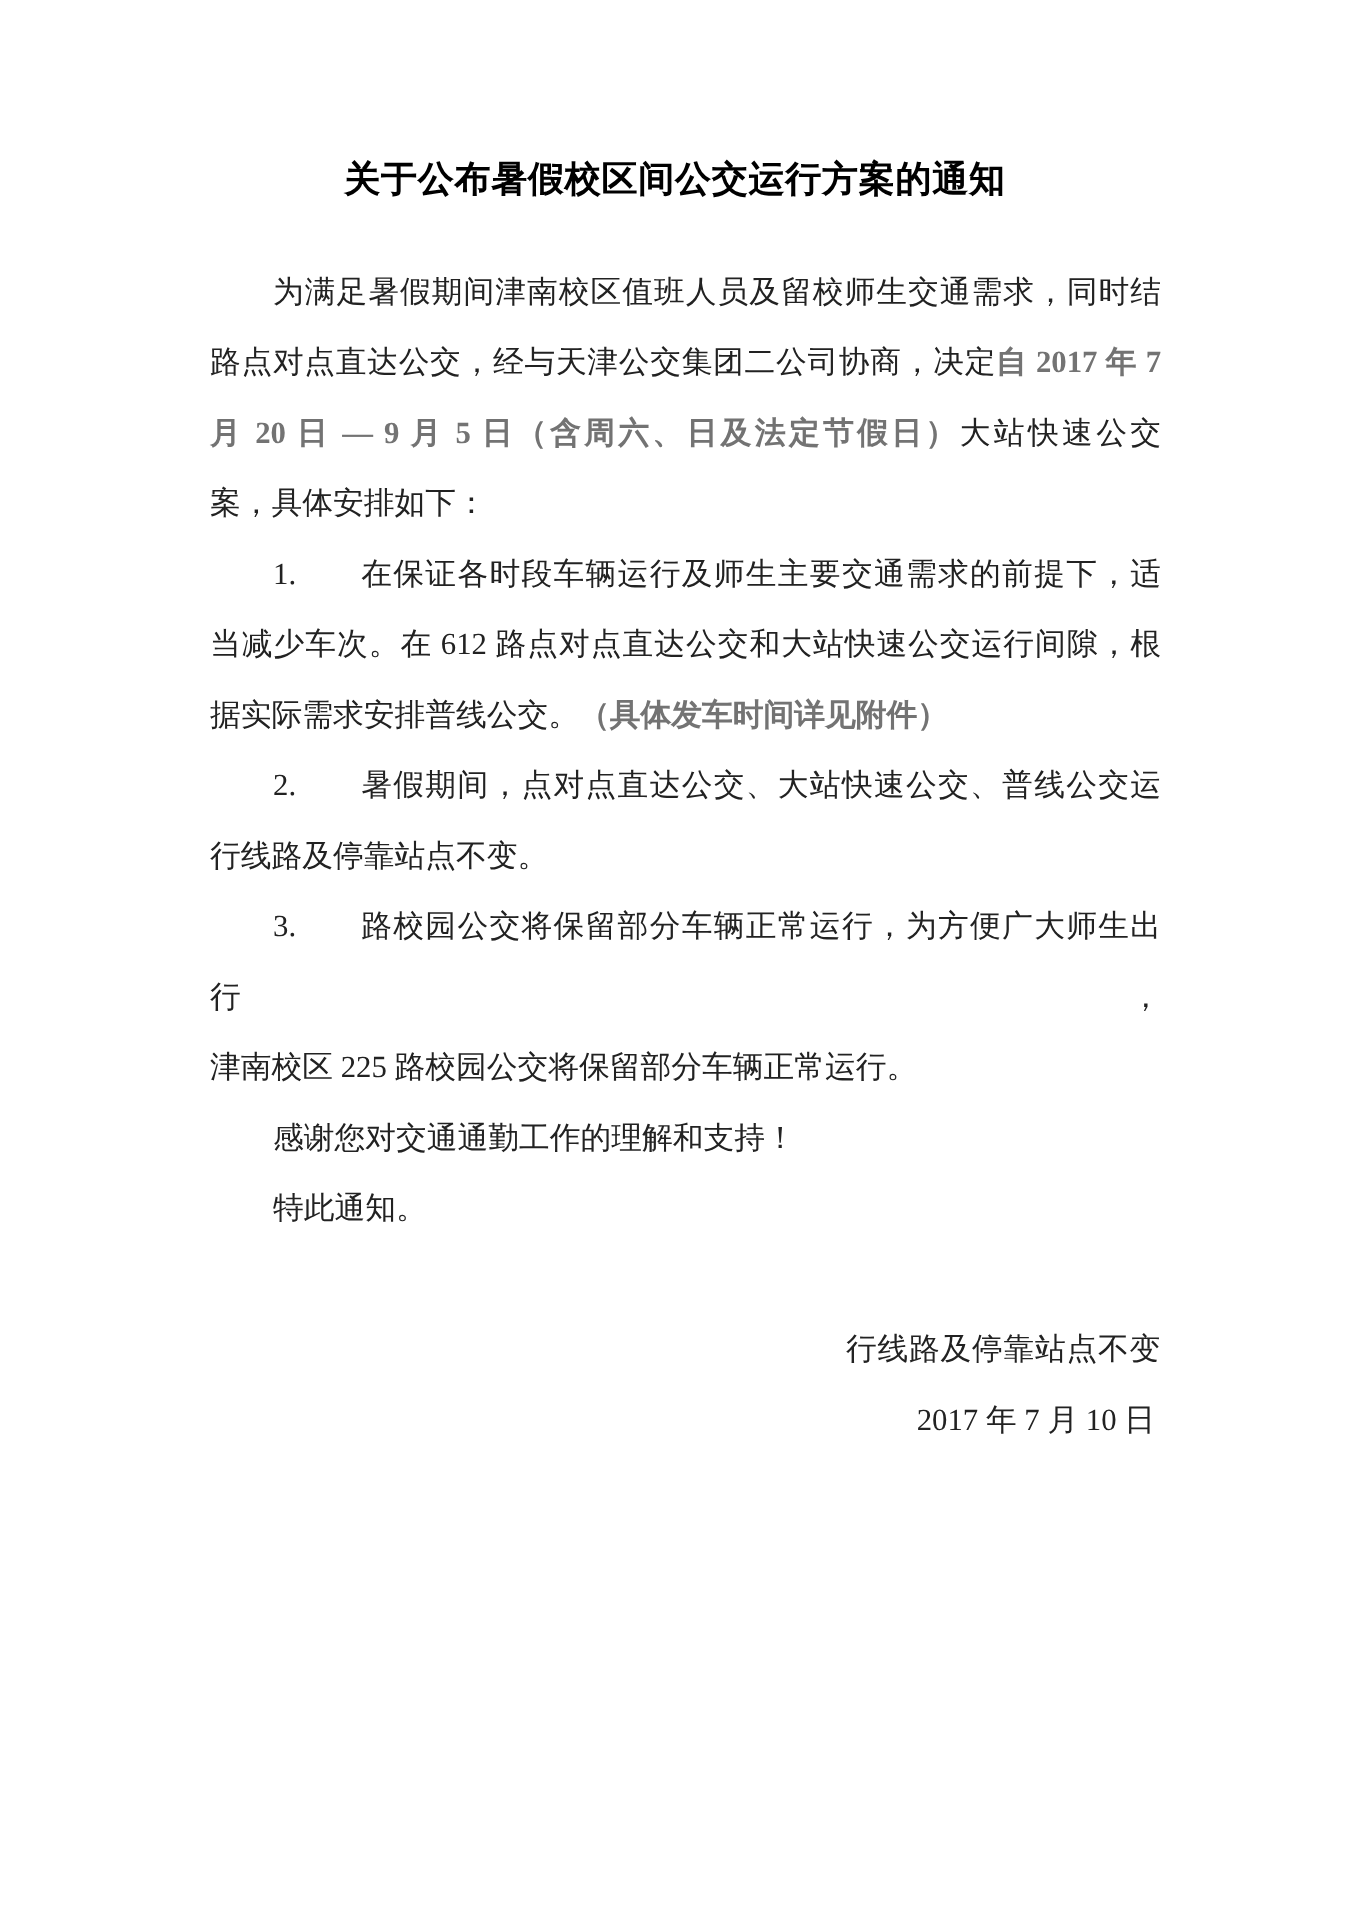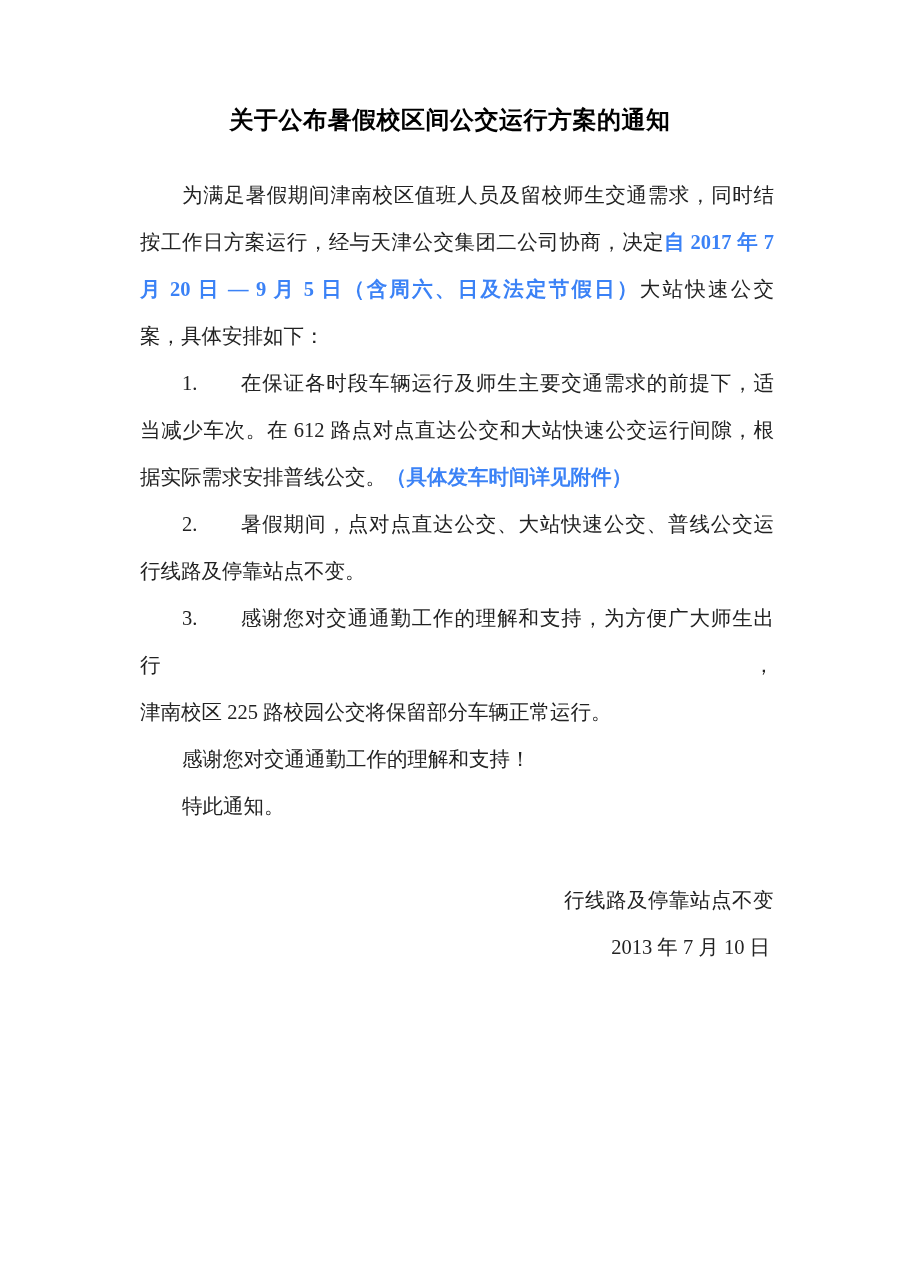--- a/index.html
+++ b/index.html
@@ -47,21 +47,21 @@
     text-align-last: justify;
   }
   .line.ind { text-indent: 42px; }
   .num {
     display: inline-block;
     width: 58px;
     text-indent: 0;
   }
   .seg.b {
     font-weight: bold;
-    color: #3b82f6;
+    color: #737373;
     font-family: Liberation Serif, serif;
   }
   .sign-block {
     margin-top: 47px;
     text-align: right;
   }
   .signature {
     line-height: 47px;
     font-size: 20.5px;
     letter-spacing: 0.5px;
@@ -74,42 +74,42 @@
 </style>
 </head>
 <body>
 
 <div class="page">
   <h1 class="title">关于公布暑假校区间公交运行方案的通知</h1>
   <div class="body">
     <div id="paragraphs-root">
         <div class="para">
           <div class="line just ind"><span class="seg">为满足暑假期间津南校区值班人员及留校师生交通需求，同时结</span></div>
-          <div class="line just"><span class="seg">按工作日方案运行，经与天津公交集团二公司协商，决定</span><span class="seg b">自 2017 年 7</span></div>
+          <div class="line just"><span class="seg">路点对点直达公交，经与天津公交集团二公司协商，决定</span><span class="seg b">自 2017 年 7</span></div>
           <div class="line just"><span class="seg b">月 20 日 — 9 月 5 日（含周六、日及法定节假日）</span><span class="seg">大站快速公交</span></div>
           <div class="line"><span class="seg">案，具体安排如下：</span></div>
         </div>
         <div class="para">
           <div class="line just ind"><span class="num">1.</span><span class="seg">在保证各时段车辆运行及师生主要交通需求的前提下，适</span></div>
           <div class="line just"><span class="seg">当减少车次。在 612 路点对点直达公交和大站快速公交运行间隙，根</span></div>
           <div class="line"><span class="seg">据实际需求安排普线公交。</span><span class="seg b">（具体发车时间详见附件）</span></div>
         </div>
         <div class="para">
           <div class="line just ind"><span class="num">2.</span><span class="seg">暑假期间，点对点直达公交、大站快速公交、普线公交运</span></div>
           <div class="line"><span class="seg">行线路及停靠站点不变。</span></div>
         </div>
         <div class="para">
-          <div class="line just ind"><span class="num">3.</span><span class="seg">感谢您对交通通勤工作的理解和支持，为方便广大师生出行，</span></div>
+          <div class="line just ind"><span class="num">3.</span><span class="seg">路校园公交将保留部分车辆正常运行，为方便广大师生出行，</span></div>
           <div class="line"><span class="seg">津南校区 225 路校园公交将保留部分车辆正常运行。</span></div>
         </div>
         <div class="para">
           <div class="line ind"><span class="seg">感谢您对交通通勤工作的理解和支持！</span></div>
         </div>
         <div class="para">
           <div class="line ind"><span class="seg">特此通知。</span></div>
         </div>
       </div>
     <div class="sign-block">
       <div class="signature">行线路及停靠站点不变</div>
-      <div class="date">2013 年 7 月 10 日</div>
+      <div class="date">2017 年 7 月 10 日</div>
     </div>
   </div>
 </div>
 
 </body></html>

